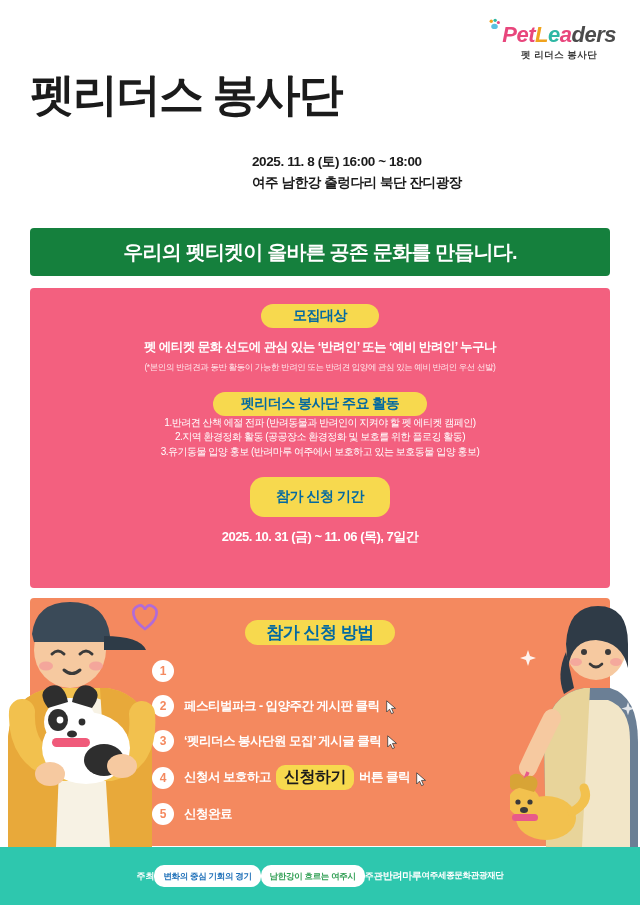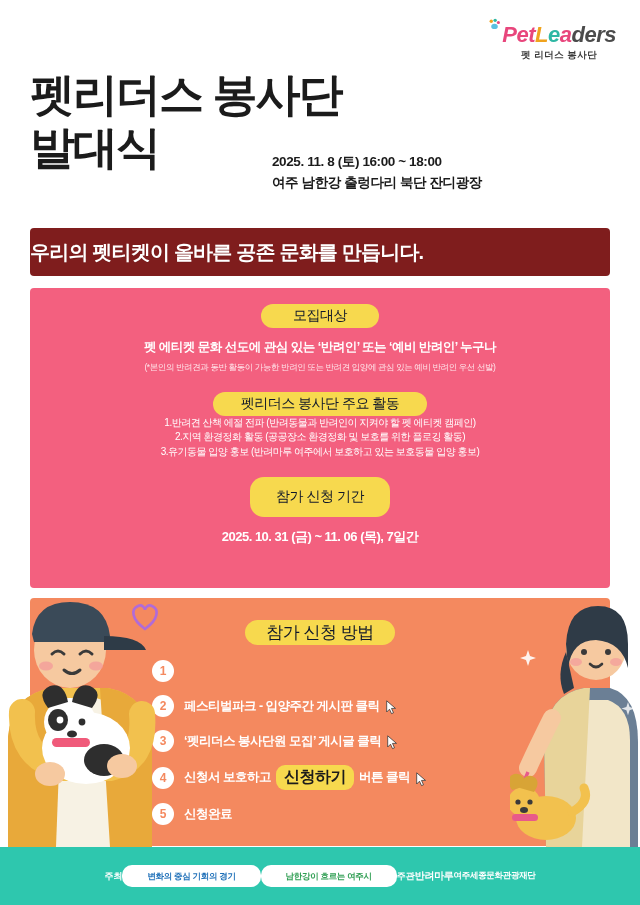--- a/index.html
+++ b/index.html
@@ -39,43 +39,42 @@
     position:absolute;left:30px;top:68px;
     font-size:45px;font-weight:bold;color:#1b1b1b;
     letter-spacing:-2px;line-height:1.18;
   }
   .title .ln2{display:block;}
 
   .meta{
     position:absolute;left:252px;top:152px;
     color:#1b1b1b;font-size:13.5px;line-height:1.55;font-weight:600;
     letter-spacing:-0.4px;
-    margin-left:20px;
   }
 
   
   .band-slogan{
     position:absolute;left:30px;top:228px;width:580px;height:48px;
-    background:#7f1d1d;border-radius:4px;
-    display:flex;align-items:center;justify-content:flex-start;
+    background:#15803d;border-radius:4px;
+    display:flex;align-items:center;justify-content:center;
   }
   .band-slogan span{
     color:#ffffff;font-size:20px;font-weight:bold;letter-spacing:-0.8px;
     text-shadow:0 1px 0 rgba(0,0,0,.08);
   }
 
   
   .panel-pink{
     position:absolute;left:30px;top:288px;width:580px;height:300px;
     background:#f3607f;border-radius:4px;
   }
   .chip{
     margin:0 auto;background:#f7d94e;border-radius:14px;
     display:flex;align-items:center;justify-content:center;
-    color:#0f172a;font-weight:normal;letter-spacing:-0.5px;
+    color:#0369a1;font-weight:bold;letter-spacing:-0.5px;
   }
   .chip-1{width:118px;height:24px;font-size:14px;margin-top:16px;}
   .chip-2{width:214px;height:24px;font-size:14px;margin-top:18px;}
   .chip-3{width:140px;height:40px;font-size:14px;margin-top:18px;}
 
   .p-line{
     text-align:center;color:#ffffff;font-size:12.5px;letter-spacing:-0.5px;
     margin-top:10px;line-height:1.5;font-weight:600;
   }
   .p-small{
@@ -129,21 +128,21 @@
     background:#2ec7ae;
   }
   .footer-inner{
     position:absolute;left:0;top:0;width:640px;height:58px;
     display:flex;align-items:center;justify-content:center;
   }
   .f-label{color:#ffffff;font-size:9px;font-weight:bold;}
   .f-badge{
     background:#ffffff;border-radius:10px;height:22px;
     display:flex;align-items:center;justify-content:center;
-    padding:0 25px;font-size:8.5px;color:#1d6fb8;font-weight:bold;
+    padding:0 9px;font-size:8.5px;color:#1d6fb8;font-weight:bold;
     letter-spacing:-0.3px;line-height:1.05;text-align:center;
   }
   .f-badge.green{color:#2f9e52;}
   .f-txt{color:#ffffff;font-size:10px;font-weight:bold;letter-spacing:-0.3px;}
   .f-txt.small{font-size:8.5px;}
 
   
   .ill-left{position:absolute;left:0;bottom:58px;width:175px;height:285px;}
   .ill-right{position:absolute;right:0;bottom:58px;width:130px;height:265px;}
   .heart{position:absolute;left:128px;bottom:272px;}
@@ -161,21 +160,20 @@
         <circle cx="16" cy="7" r="2.4" fill="#e8467c"></circle>
         <ellipse cx="10" cy="13" rx="5" ry="4" fill="#5bc0e0"></ellipse>
       </svg>
       <span class="p1">Pet</span><span class="p2">L</span><span class="p3">e</span><span class="p4">a</span><span class="p5">ders</span>
     </div>
     <div class="logo-sub">펫 리더스 봉사단</div>
   </div>
 
   <div class="title">
     <span>펫리더스 봉사단</span>
-    <span class="ln2">발대식</span>
   </div>
 
   <div class="meta">
     <div>2025. 11. 8 (토) 16:00 ~ 18:00</div>
     <div>여주 남한강 출렁다리 북단 잔디광장</div>
   </div>
 
   <div class="band-slogan">
     <span>우리의 펫티켓이 올바른 공존 문화를 만듭니다.</span>
   </div>

